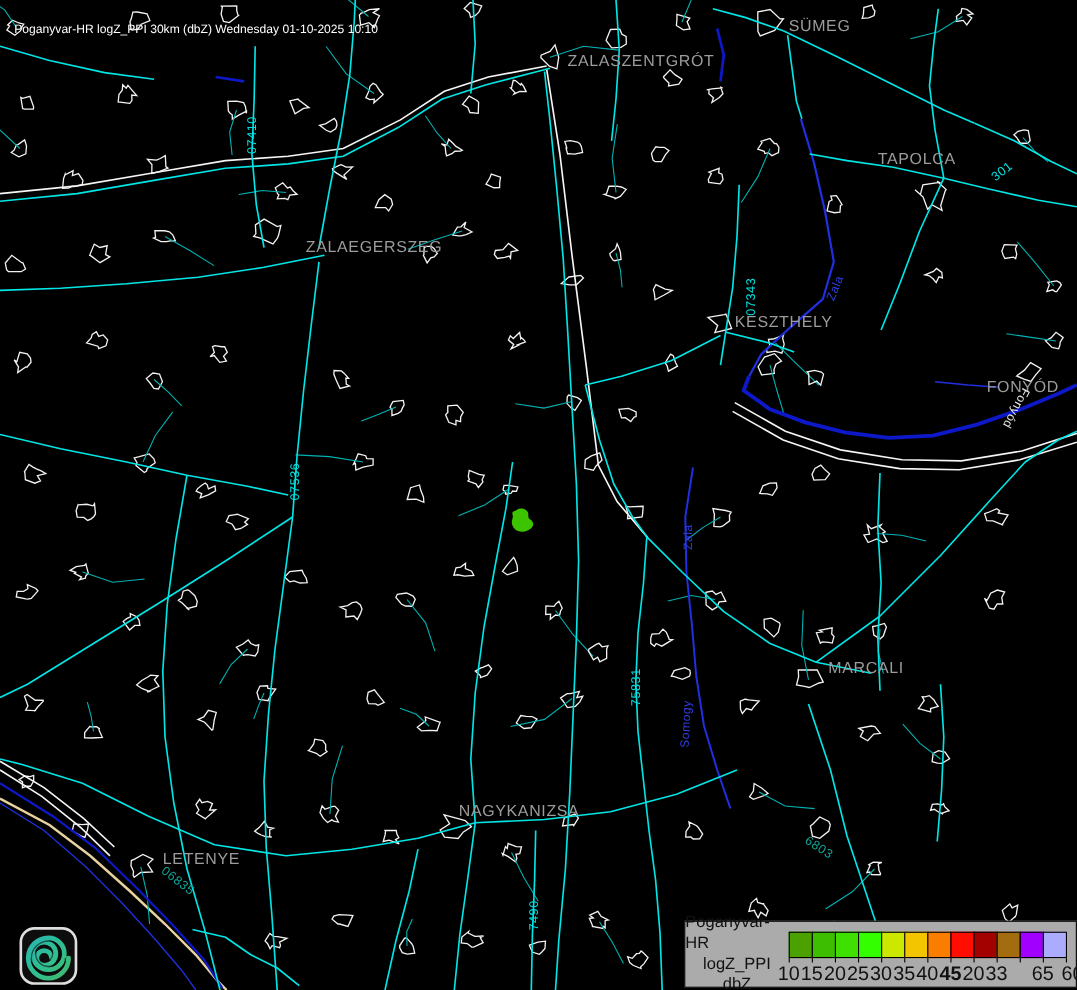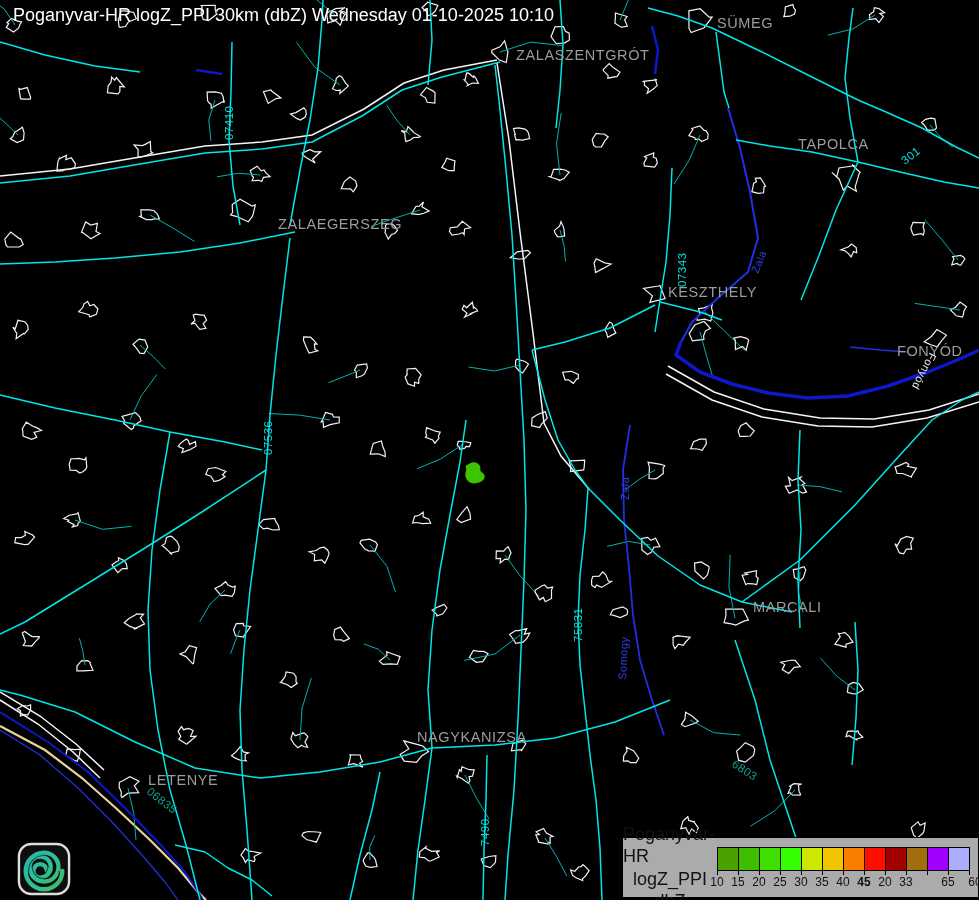--- a/index.html
+++ b/index.html
@@ -5,31 +5,31 @@
   html,body{margin:0;padding:0;background:#000;}
   body{width:979px;height:900px;position:relative;overflow:hidden;
        font-family:"Liberation Sans",sans-serif;}
   #map{position:absolute;left:0;top:0;}
   #map text{font-family:"Liberation Sans",sans-serif;}
   #map .city{fill:#9c9c9c;font-size:14.5px;letter-spacing:0.6px;}
   #map .roadlbl{fill:#00e0e0;font-size:11.5px;letter-spacing:0.5px;}
   #map .roadlbl.dark{fill:#0fa396;}
   #map .riverlbl{fill:#2e3ee0;font-size:11px;letter-spacing:0.5px;}
   #map .whitelbl{fill:#e9e9e9;font-size:11px;letter-spacing:0.5px;}
-  .title{position:absolute;left:13px;top:5px;color:#fff;font-size:18px;
+  .title{position:absolute;left:13px;top:21px;color:#fff;font-size:11px;
          white-space:nowrap;z-index:5;}
   .legend{position:absolute;left:622px;top:837px;width:355px;height:59px;
           background:#ababab;border:1px solid #000;z-index:6;display:flex;}
   .legend-text{width:94px;display:flex;flex-direction:column;justify-content:center;
-               align-items:center;color:#111;font-size:18px;line-height:1.25;}
+               align-items:center;color:#111;font-size:15px;line-height:1.25;}
   .legend-scale{position:relative;flex:1;}
   .sw{position:absolute;top:9px;width:20px;height:22px;border:1px solid #000;}
   .tickline{position:absolute;top:33px;width:1px;height:4px;background:#000;}
   .ticklbl{position:absolute;top:37px;width:20px;text-align:center;
-           color:#111;font-size:12px;}
+           color:#111;font-size:18px;}
   .logo{position:absolute;left:17px;top:842px;width:54px;height:54px;z-index:6;}
 </style>
 </head>
 <body>
 
 <svg id="map" width="979" height="900" viewBox="0 0 979 900">
     <path d="M0,726 L45,750 82,778 118,810 150,840 178,868 198,892 206,900" fill="none" stroke="#E8D2A0" stroke-width="2.2"></path>
     <path d="M19.9,24.5 L19.6,25.9 L18.5,28.1 L13.5,32.0 L6.3,27.3 L8.7,23.7 L7.0,22.7 L11.4,18.4 L17.1,20.9 L21.6,22.0 Z" fill="none" stroke="#F2F2F2" stroke-width="1.2"></path>
     <path d="M15,25 L4.2,9.0 -11.4,-2.2" fill="none" stroke="#00B2B2" stroke-width="1"></path>
     <path d="M136.3,18.7 L128.4,22.0 L125.4,26.5 L120.0,27.4 L119.1,26.9 L118.2,19.7 L119.4,16.9 L120.8,11.0 L124.9,10.9 L133.7,12.5 Z" fill="none" stroke="#F2F2F2" stroke-width="1.2"></path>

